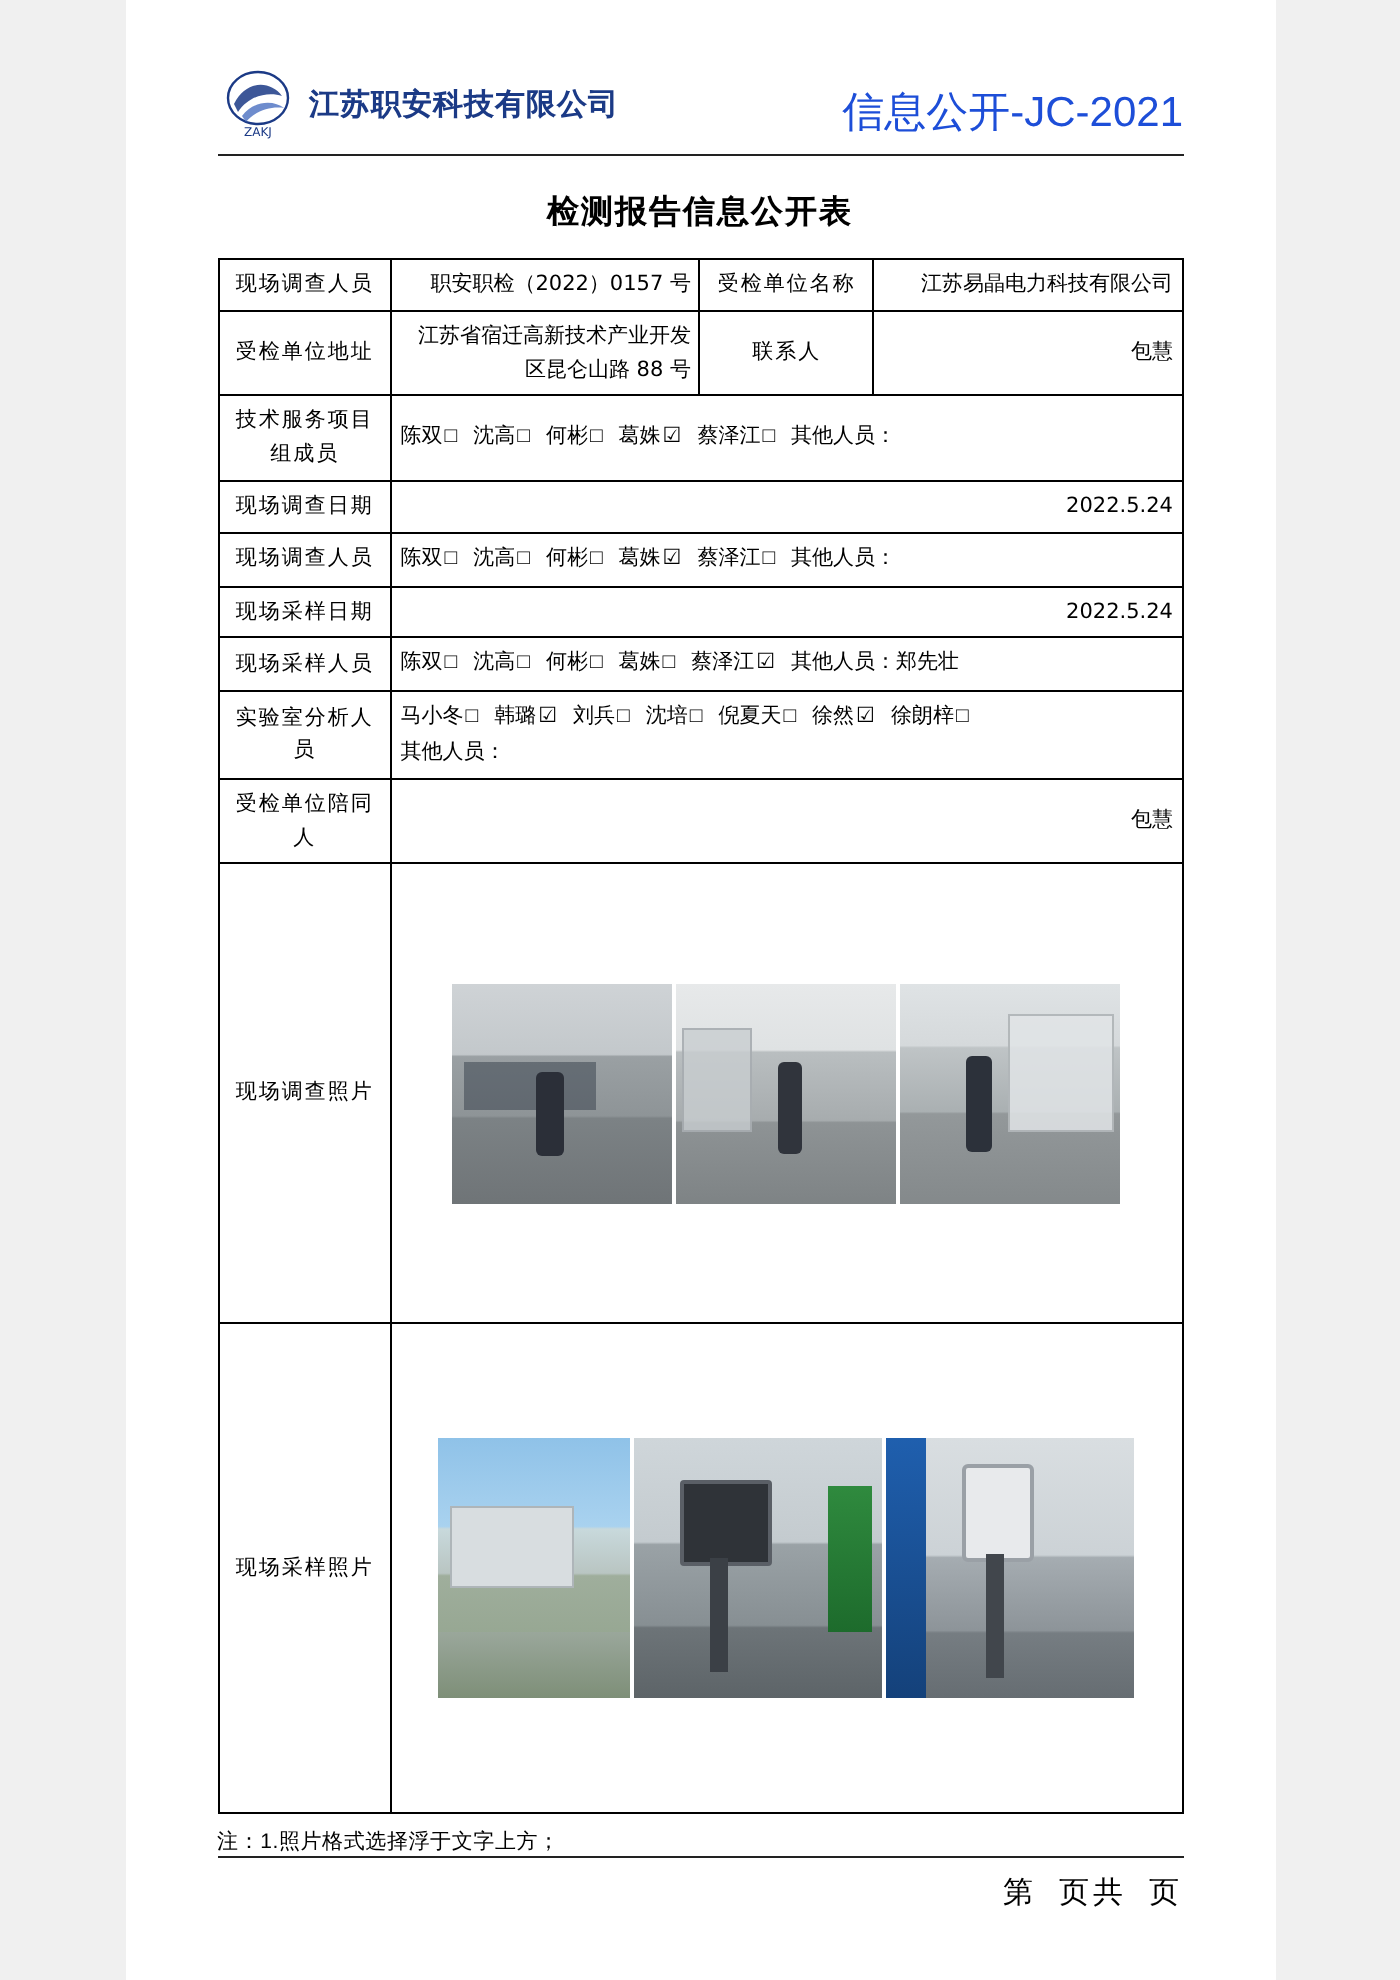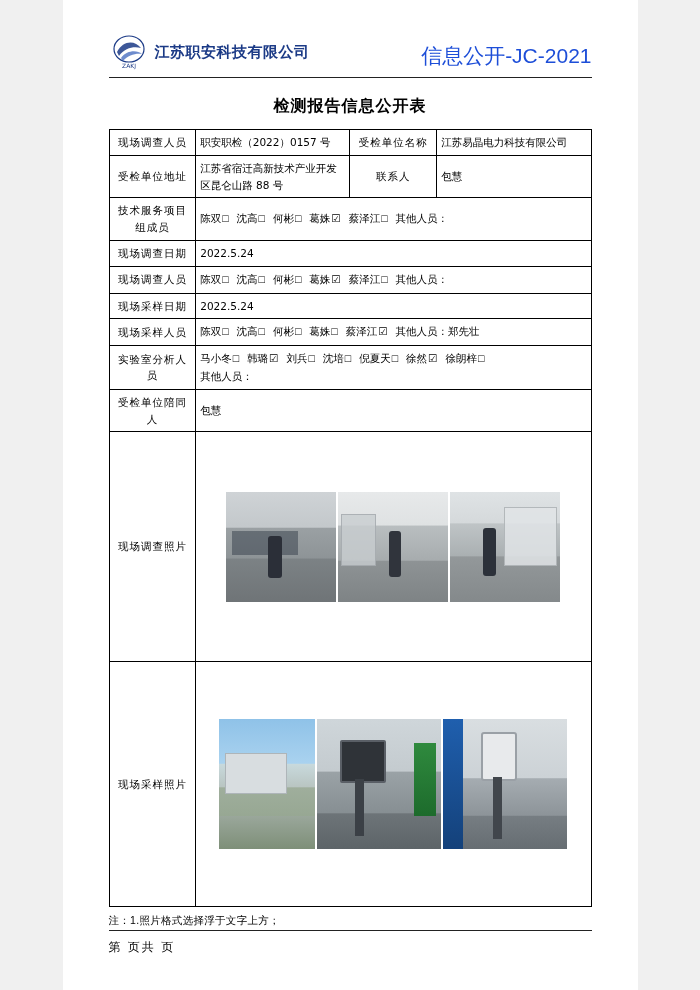--- a/index.html
+++ b/index.html
@@ -74,21 +74,21 @@
     padding: 4px 4px;
     vertical-align: middle;
     line-height: 1.6;
     font-family: "DejaVu Sans", sans-serif;
   }
   td.lbl {
     text-align: center;
     letter-spacing: 1px;
   }
   td.ctr {
-    text-align: left;
+    text-align: right;
   }
   td.val {
     text-align: left;
     padding-left: 8px;
   }
   .cbline {
     display: block;
     white-space: nowrap;
   }
   .cbline span.nm {
@@ -263,24 +263,24 @@
     margin-top: 7px;
     font-family: Liberation Sans, sans-serif;
     letter-spacing: 0.3px;
   }
   .doc-footer {
     position: absolute;
     left: 46px;
     right: 46px;
     bottom: 34px;
     border-top: 1.2px solid #222;
-    text-align: left;
-    font-size: 12px;
+    text-align: right;
+    font-size: 15px;
     padding-top: 8px;
-    font-family: Liberation Sans, sans-serif;
+    font-family: Liberation Mono, monospace;
     letter-spacing: 2px;
   }
 </style>
 </head>
 <body>
 
 <div class="page">
 
   <div class="doc-header">
     <div class="brand">

